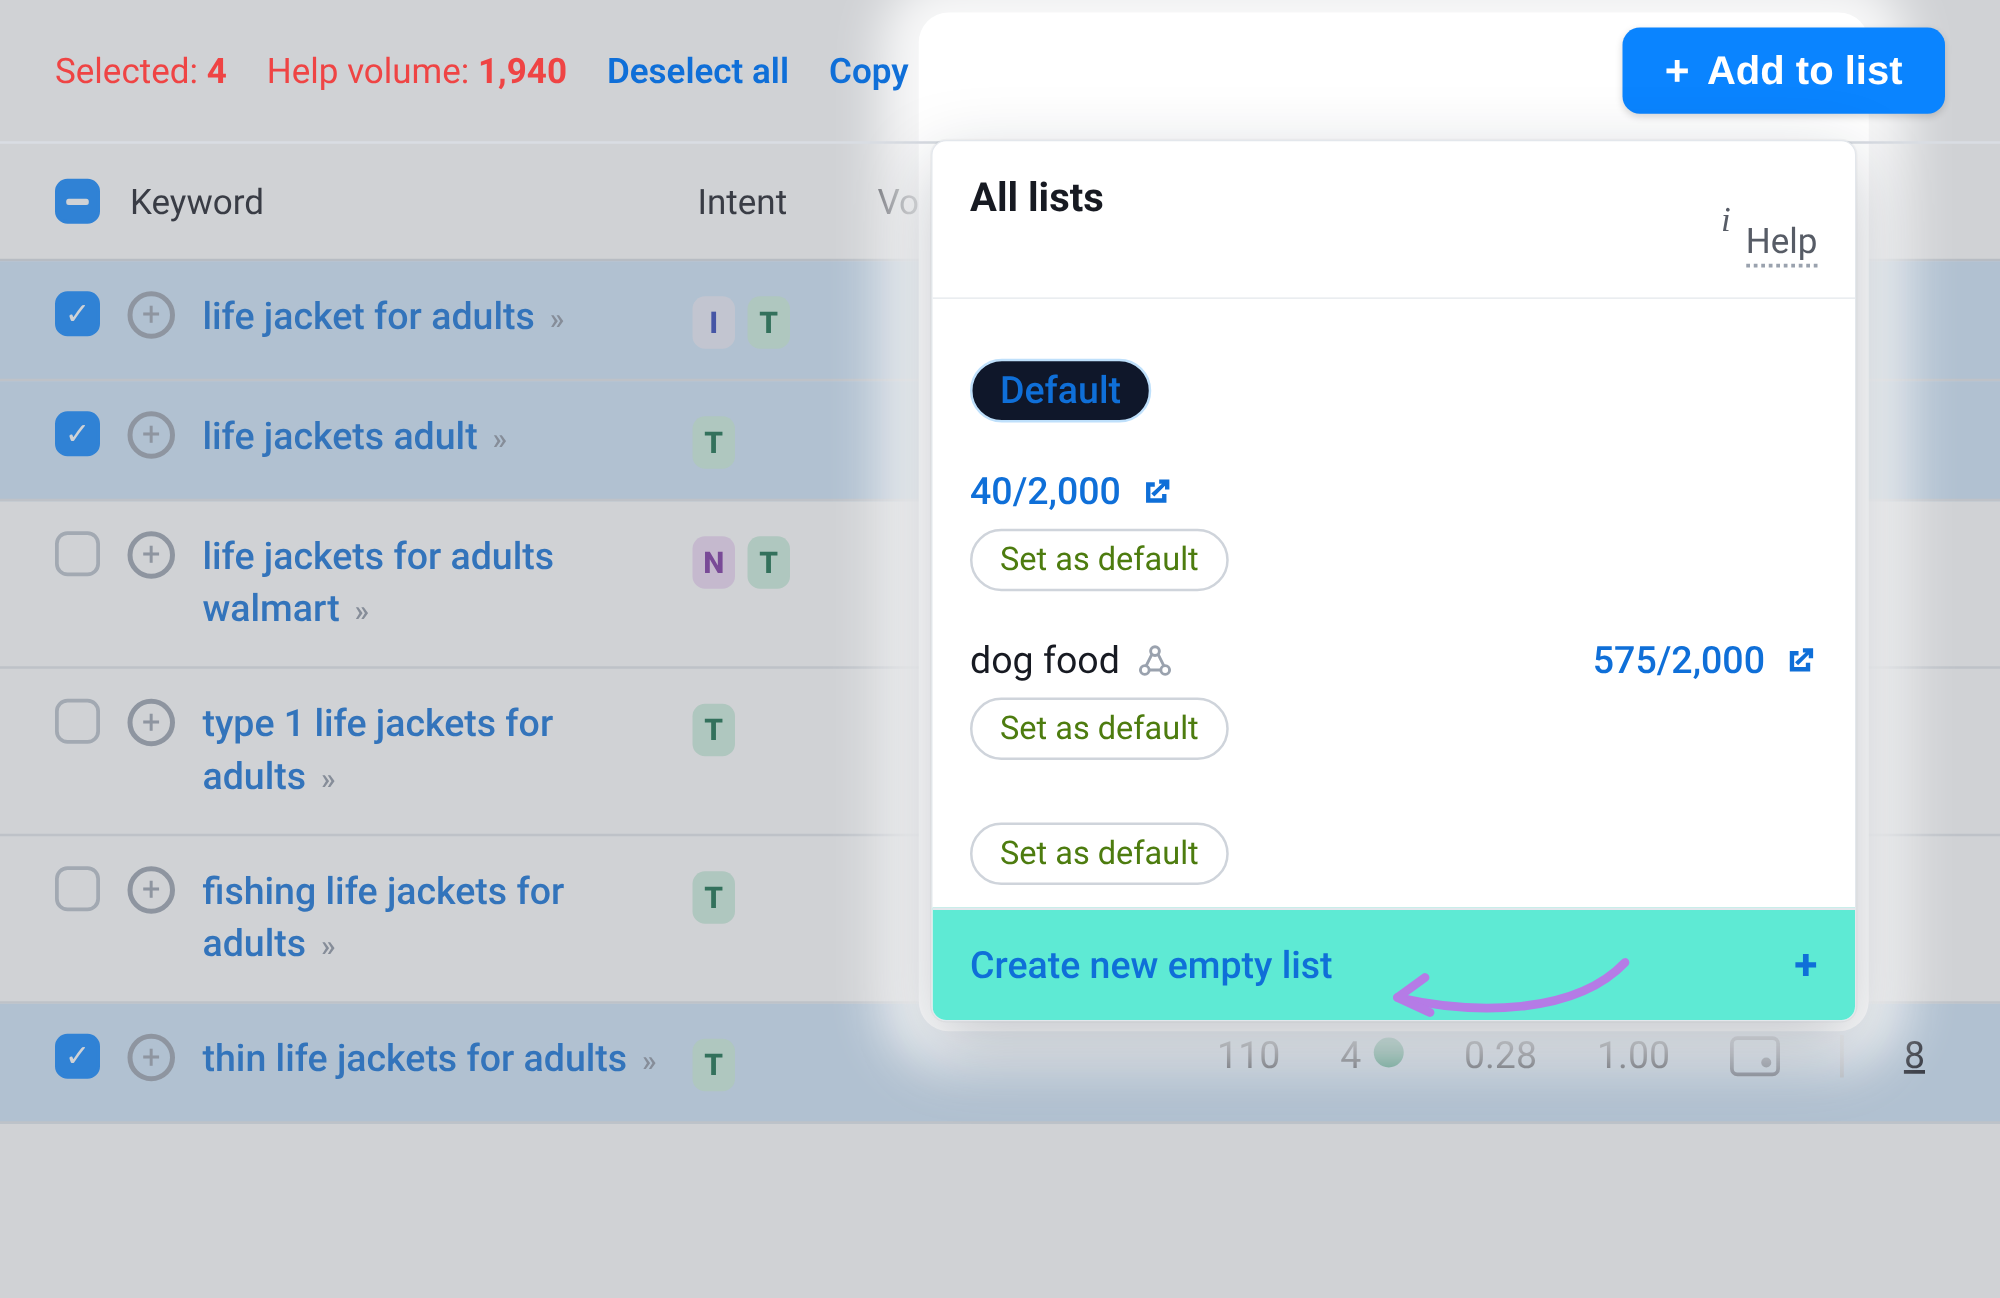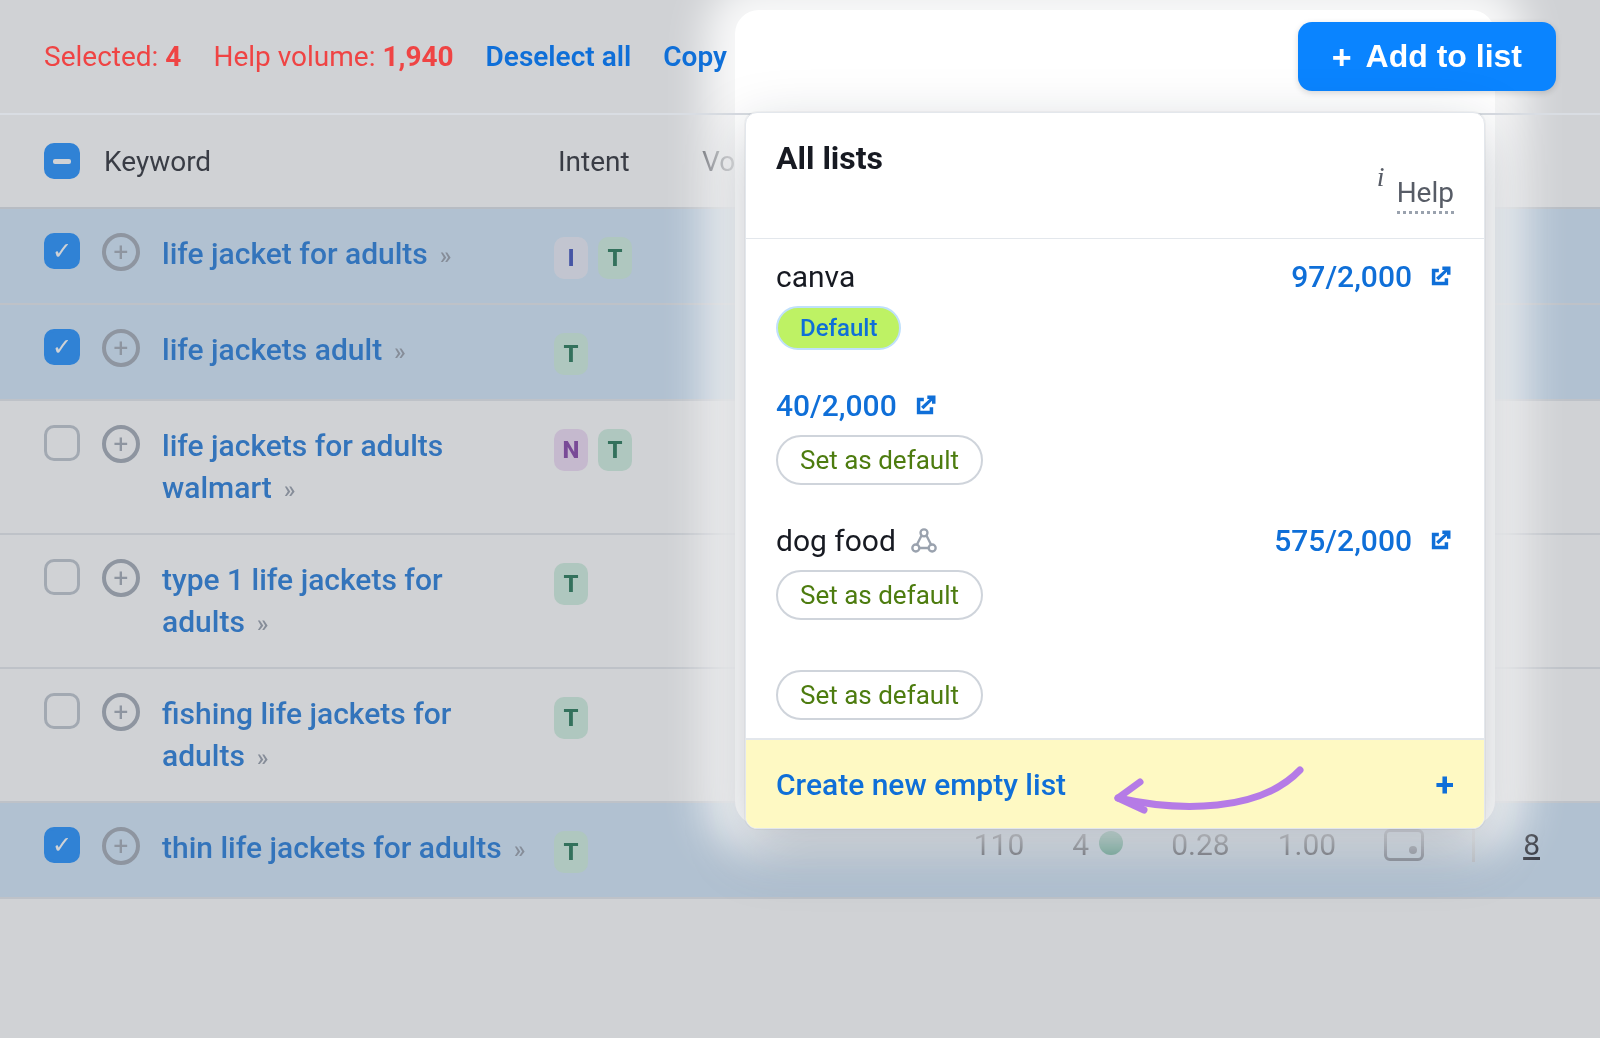--- a/index.html
+++ b/index.html
@@ -153,40 +153,41 @@
   .li-top { display:flex; align-items:center; justify-content:space-between; }
   .li-name { font-size:30px; color:#171a22; display:flex; align-items:center; gap:14px; }
   .cluster-icon { width:28px;height:28px;display:inline-block; }
   .li-count { display:flex; align-items:center; gap:14px; color:#0f6fd8; font-size:30px; font-weight:500; }
   .ext-icon { width:28px;height:28px; }
   .li-sub { margin-top:12px; }
   .default-badge {
     display:inline-block;
     padding:6px 22px;
     border-radius:999px;
-    background:#bef264;
+    background:#0f172a;
     color:#0f6fd8;
-    font-size:24px;
+    font-size:30px;
     border:2px solid #bfe0fb;
     font-weight:500;
+    margin-top:16px;
   }
   .set-default-btn {
     display:inline-block;
     padding:8px 22px;
     border-radius:999px;
     background:#fff;
     color:#4d7c0f;
     font-size:26px;
     border:2px solid #cfd4db;
     cursor:pointer;
   }
 
   .pop-foot {
     border-top:2px solid #e3e7ec;
-    background:#fef9c3;
+    background:#5eead4;
     display:flex; align-items:center; justify-content:space-between;
     padding:24px 30px;
   }
   .create-link { color:#0f6fd8; font-size:30px; font-weight:500; cursor:pointer; }
   .plus-small { color:#0f6fd8; font-size:34px; font-weight:700; cursor:pointer; }
 
   
   .arrow-anno {
     position:absolute;
     left:1090px;
@@ -298,31 +299,20 @@
 <div class="popover">
   <div class="pop-head">
     <h3>All lists</h3>
     <span class="help">
       <span class="i">i</span>
       <span class="txt">Help</span>
     </span>
   </div>
   <div class="pop-body" id="lists-container">
       <div class="list-item">
-        <div class="li-top">
-          <span class="li-name">
-            <span>canva</span>
-          </span>
-          <span class="li-count">
-            <span>97/2,000</span>
-            <span class="ext-icon"><svg viewBox="0 0 24 24">
-                <path fill="#0f6fd8" d="M14 3h7v7h-3V7.4l-7.3 7.3-2.1-2.1L15.9 6H14V3zM5 5h6v3H8v8h8v-3h3v6H5V5z"></path>
-              </svg></span>
-          </span>
-        </div>
         <div class="li-sub"><span class="default-badge">Default</span></div>
       </div>
       <div class="list-item">
         <div class="li-top">
           <span class="li-count">
             <span>40/2,000</span>
             <span class="ext-icon"><svg viewBox="0 0 24 24">
                 <path fill="#0f6fd8" d="M14 3h7v7h-3V7.4l-7.3 7.3-2.1-2.1L15.9 6H14V3zM5 5h6v3H8v8h8v-3h3v6H5V5z"></path>
               </svg></span>
           </span>

